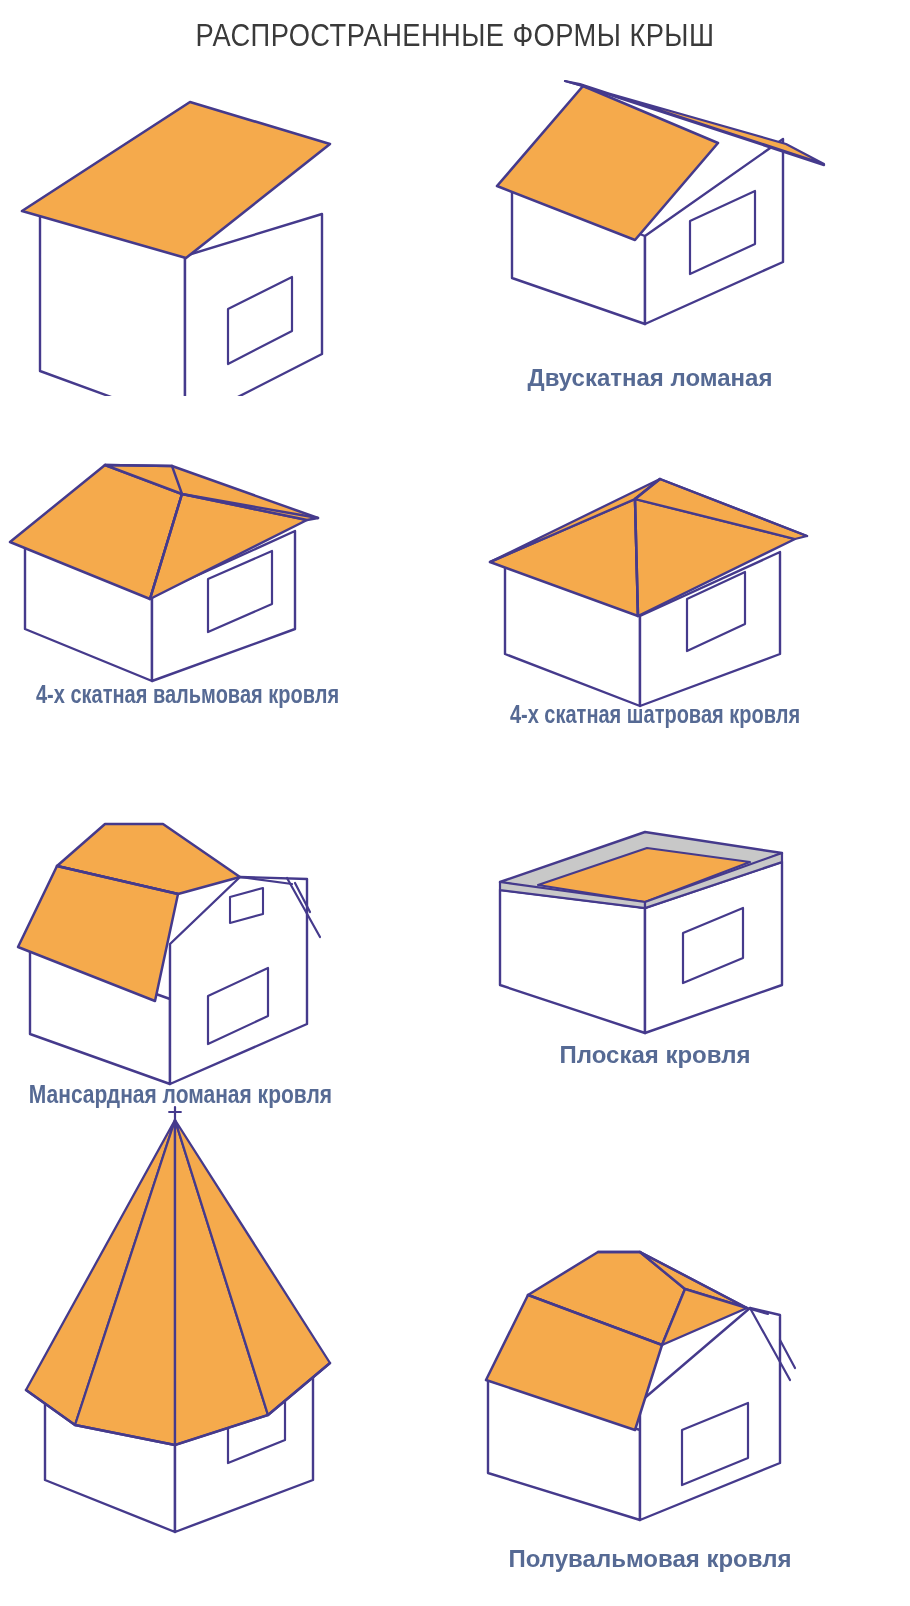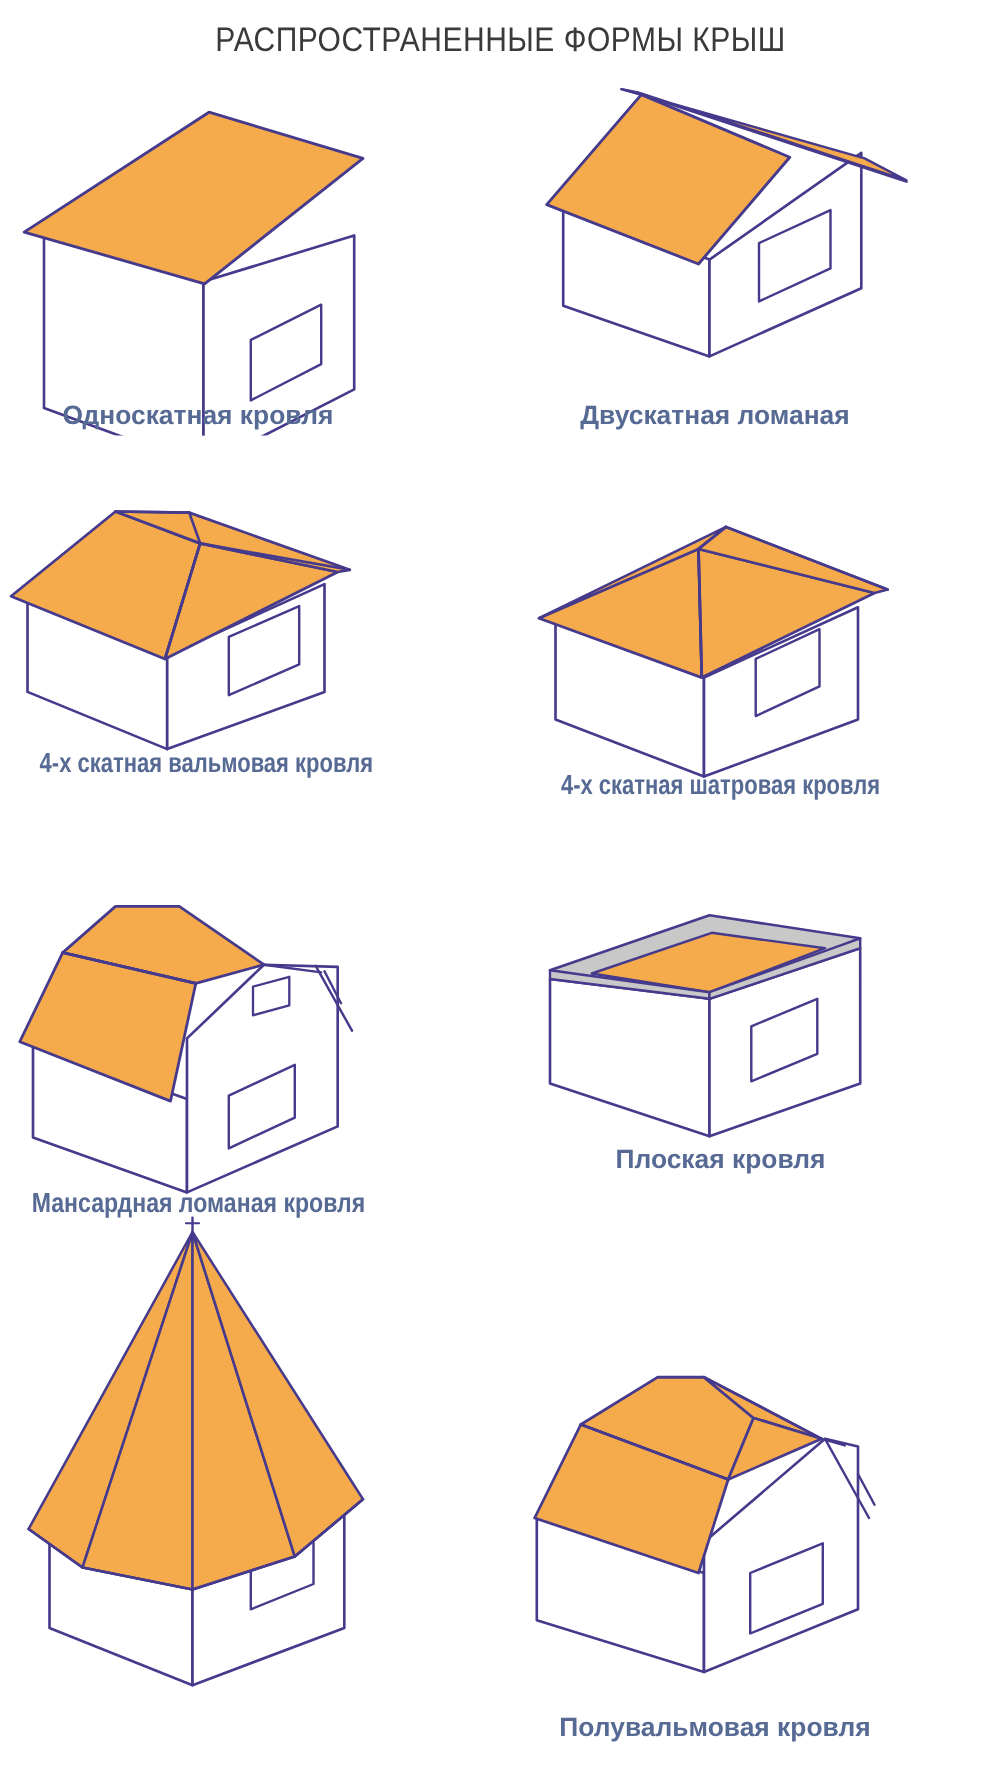--- a/index.html
+++ b/index.html
@@ -73,21 +73,20 @@
   <svg class="fig" width="360" height="330" viewBox="0 0 360 330">
 
     <polygon points="40,145 40,305 185,358 185,190" fill="#ffffff" stroke="#453A8C" stroke-width="2.4" stroke-linejoin="round"></polygon>
 
     <polygon points="185,190 185,358 322,288 322,148" fill="#ffffff" stroke="#453A8C" stroke-width="2.4" stroke-linejoin="round"></polygon>
 
     <polygon points="22,145 190,36 330,78 186,192" fill="#F5AA4C" stroke="#453A8C" stroke-width="2.6" stroke-linejoin="round"></polygon>
 
     <polygon points="228,243 292,211 292,265 228,298" fill="#ffffff" stroke="#453A8C" stroke-width="2.2" stroke-linejoin="round"></polygon>
   </svg>
-  <div class="caption wide" style="top:300px;">Односкатная кровля</div>
 </div>
 
 <div class="cell" style="left:450px; top:66px; width:400px; height:330px;">
   <svg class="fig" width="400" height="330" viewBox="0 0 400 330">
 
     <polygon points="62,120 62,212 195,258 195,170" fill="#ffffff" stroke="#453A8C" stroke-width="2.4" stroke-linejoin="round"></polygon>
 
     <polygon points="195,170 195,258 333,196 333,73" fill="#ffffff" stroke="#453A8C" stroke-width="2.4" stroke-linejoin="round"></polygon>
 
     <polygon points="130,18 374,98 336,78 115,15" fill="#F5AA4C" stroke="#453A8C" stroke-width="2.2" stroke-linejoin="round"></polygon>
@@ -235,14 +234,14 @@
 
     <line x1="148" y1="62" x2="190" y2="62" stroke="#453A8C" stroke-width="2.4" stroke-linecap="round"></line>
     <line x1="190" y1="62" x2="297" y2="118" stroke="#453A8C" stroke-width="2.4" stroke-linecap="round"></line>
 
     <line x1="297" y1="118" x2="318" y2="124" stroke="#453A8C" stroke-width="2.2" stroke-linecap="round"></line>
     <line x1="300" y1="118" x2="340" y2="190" stroke="#453A8C" stroke-width="2.2" stroke-linecap="round"></line>
     <line x1="330" y1="150" x2="345" y2="178" stroke="#453A8C" stroke-width="2.2" stroke-linecap="round"></line>
 
     <polygon points="232,240 298,213 298,268 232,295" fill="#ffffff" stroke="#453A8C" stroke-width="2.2" stroke-linejoin="round"></polygon>
   </svg>
-  <div class="caption wide" style="top:357px;margin-top:12px;">Полувальмовая кровля</div>
+  <div class="caption wide" style="top:357px;">Полувальмовая кровля</div>
 </div>
 
 </body></html>

